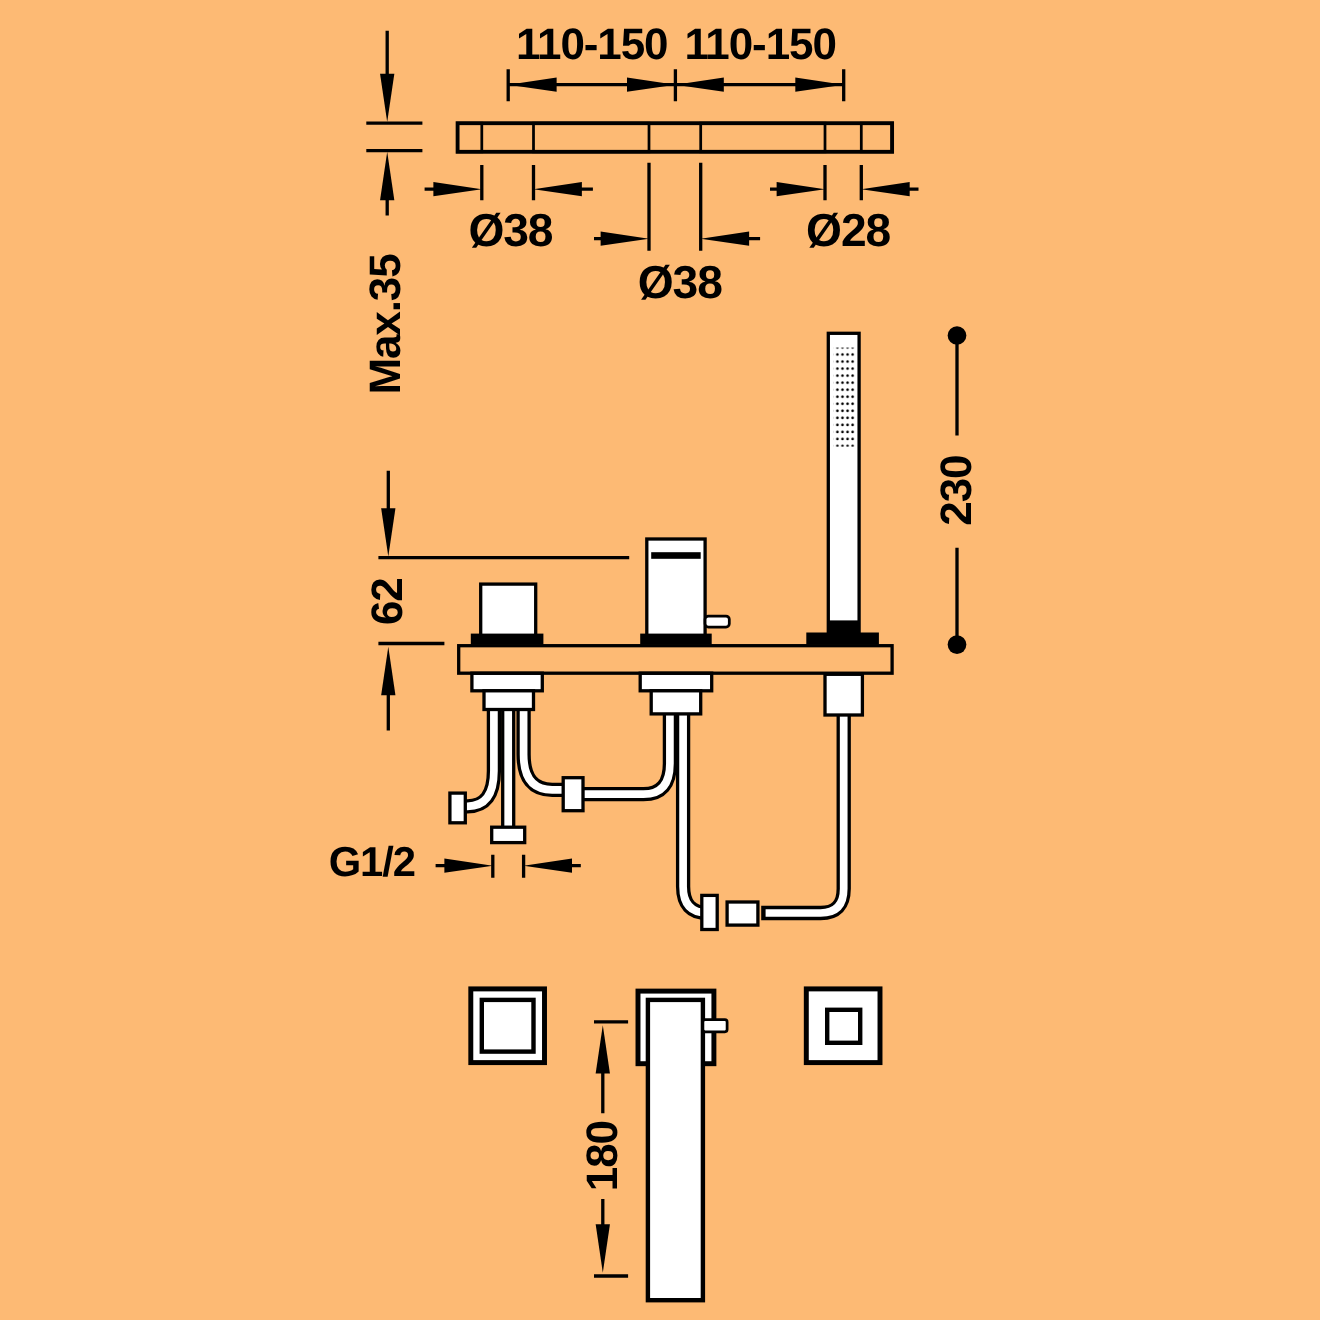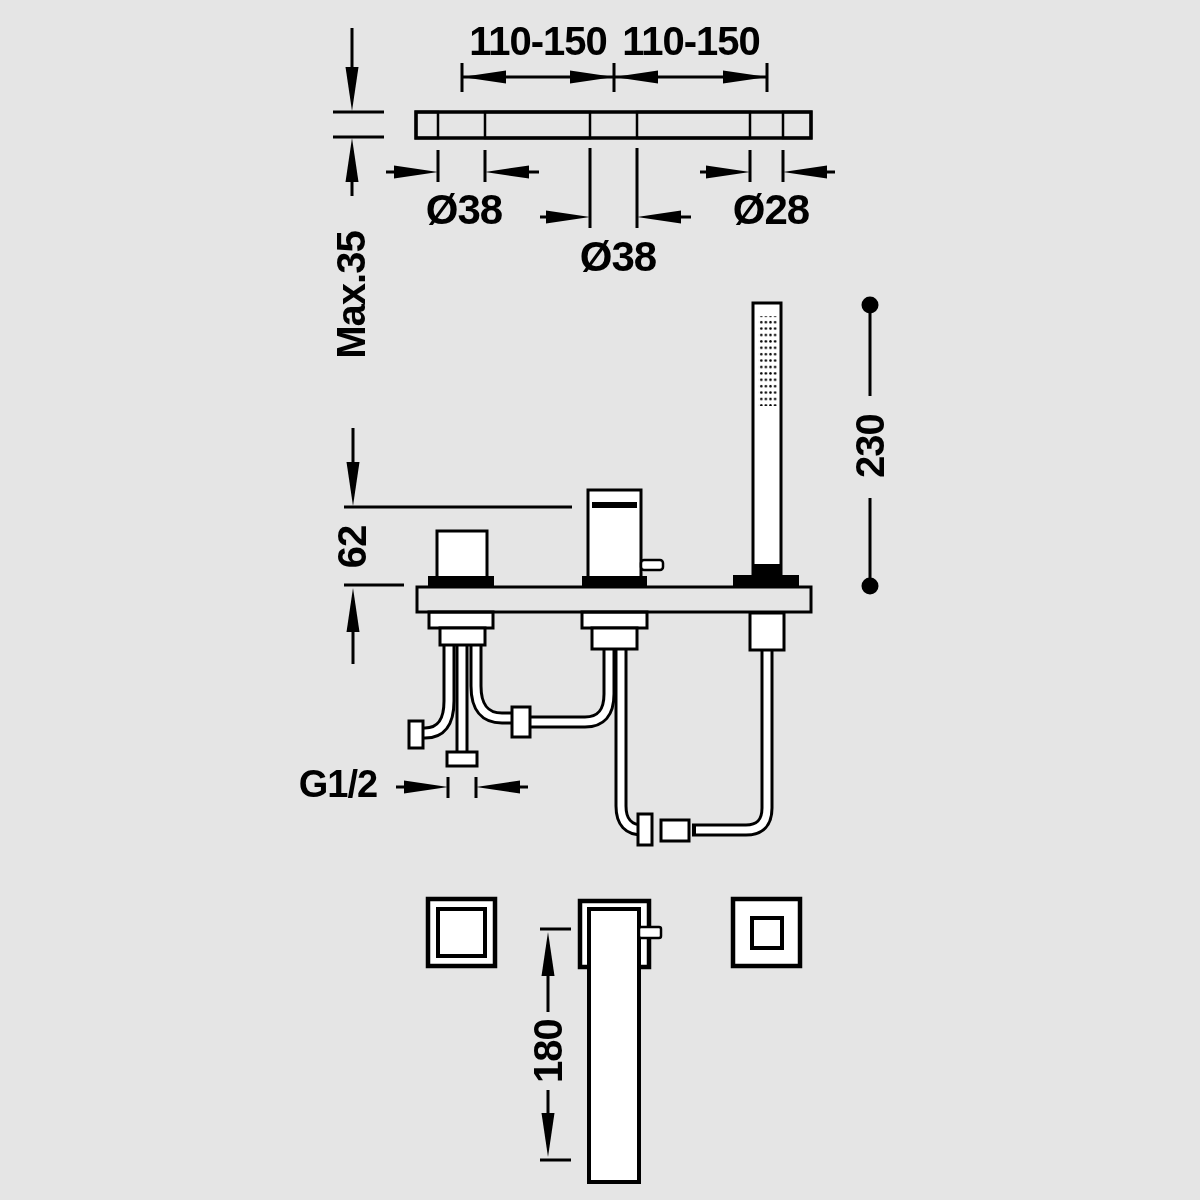--- a/index.html
+++ b/index.html
@@ -1,16 +1,16 @@
 <!DOCTYPE html>
 <html><head>
 <meta charset="utf-8">
 <style>
   html,body { margin:0; padding:0; background:#ffffff; }
-  .stage { position:relative; width:1200px; height:1200px; background:#e5e5e5; overflow:hidden; }
+  .stage { position:relative; width:1200px; height:1200px; background:#fdba74; overflow:hidden; }
   svg { position:absolute; left:0; top:0; }
   svg text {
     font-family:"Liberation Sans", sans-serif;
     font-weight:700;
     font-size:40px;
     fill:#000;
     letter-spacing:-1px;
   }
   svg text.t42 { font-size:42px; }
   svg text.t38 { font-size:38px; }

